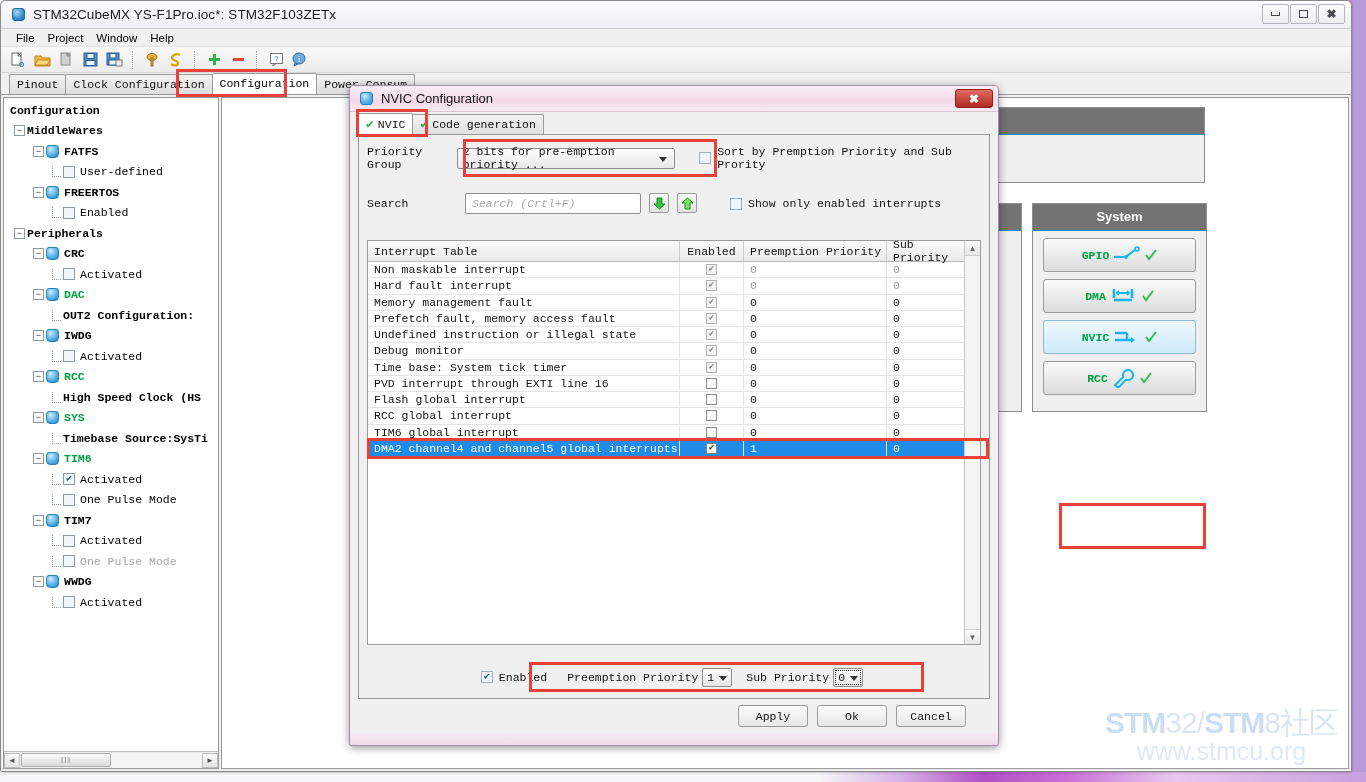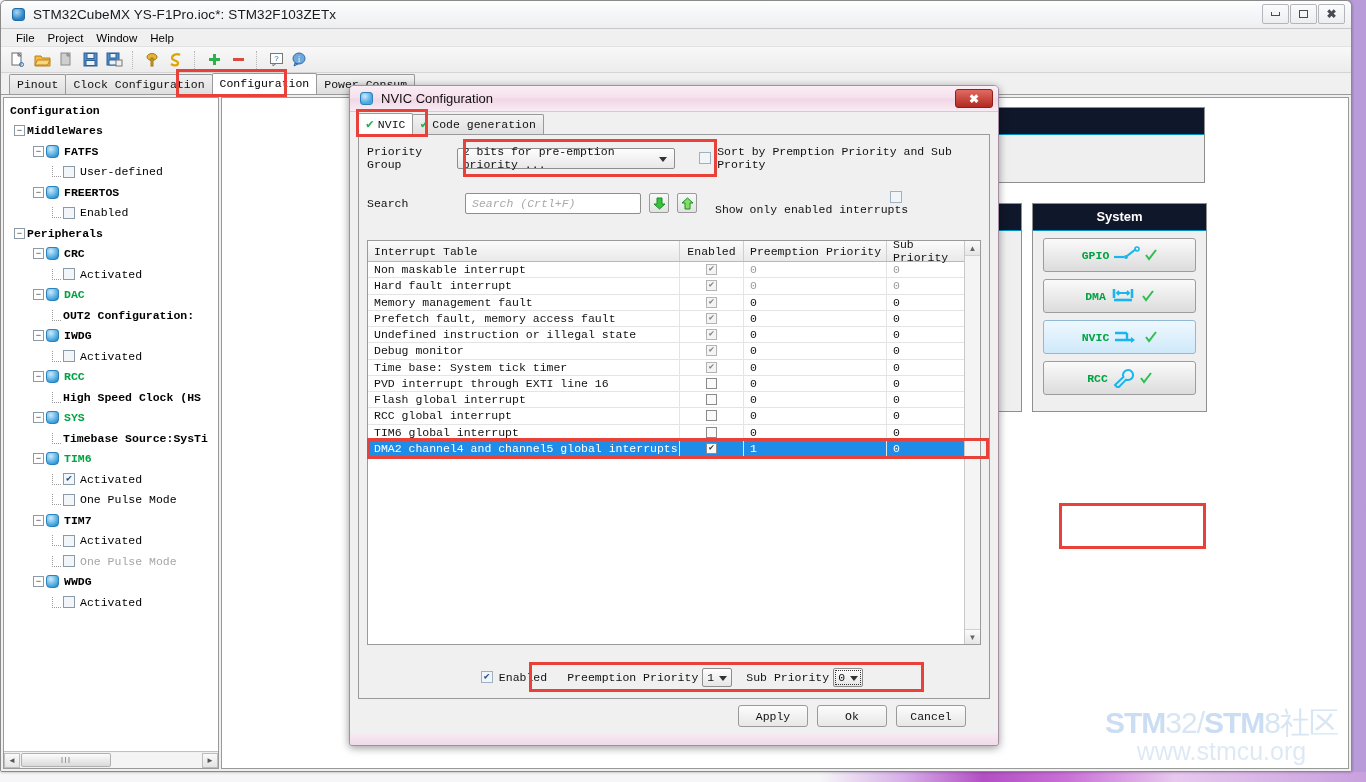--- a/index.html
+++ b/index.html
@@ -148,21 +148,21 @@
   #side-track { flex:1 1 auto; height:15px; background:#f4f4f4; }
 
   
   #canvas {
     flex:1 1 auto;background:#fff;border:1px solid #9a9a9a;position:relative;overflow:hidden;
   }
   .panel {
     position:absolute;background:#efefef;border:1px solid #8f8f8f;
   }
   .panel-hdr {
-    background:#0f172a;color:#fff;font-weight:bold;font-size:13px;
+    background:#737373;color:#fff;font-weight:bold;font-size:13px;
     text-align:center;padding:5px 0 6px;border-bottom:1px solid #0090c4;
     font-family:"Liberation Sans",sans-serif;
   }
   .pbtn {
     margin:7px 10px 0;height:34px;
     background:linear-gradient(180deg,#fafafa,#dcdcdc);
     border:1px solid #9d9d9d;border-radius:3px;
     display:flex;align-items:center;justify-content:center;gap:4px;
     font-family:"Liberation Mono",monospace;font-size:11.5px;font-weight:bold;color:#00a341;
   }
@@ -701,21 +701,21 @@
         <div class="arrbtn">
           <svg width="13" height="13" viewBox="0 0 13 13">
               <path d="M4 1h5v6h3l-5.5 5L1 7h3z" fill="#35c23d" stroke="#1e8a24"></path>
             </svg>
         </div>
         <div class="arrbtn">
           <svg width="13" height="13" viewBox="0 0 13 13">
               <path d="M4 12h5V6h3L6.5 1 1 6h3z" fill="#7ee063" stroke="#1e8a24"></path>
             </svg>
         </div>
-        <div style="display:flex;align-items:flex-end;margin-left:18px;flex-direction:column;">
+        <div style="display:flex;align-items:flex-end;margin-left:33px;">
           <span class="sqcb"></span>
           <span>Show only enabled interrupts</span>
         </div>
       </div>
 
       <div id="tablewrap">
         <div id="tablecol">
           <div id="thead">
             <div class="th c-name">Interrupt Table</div>
             <div class="th c-en">Enabled</div>

